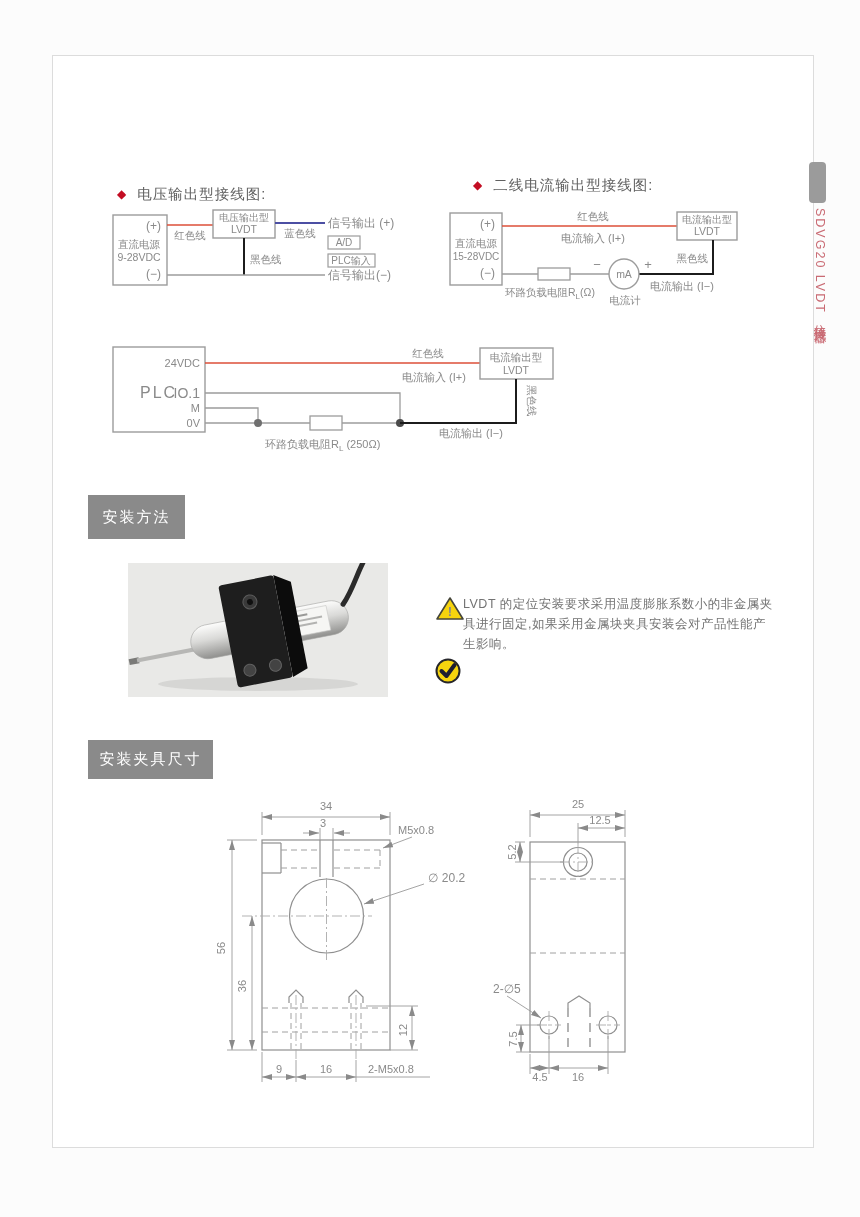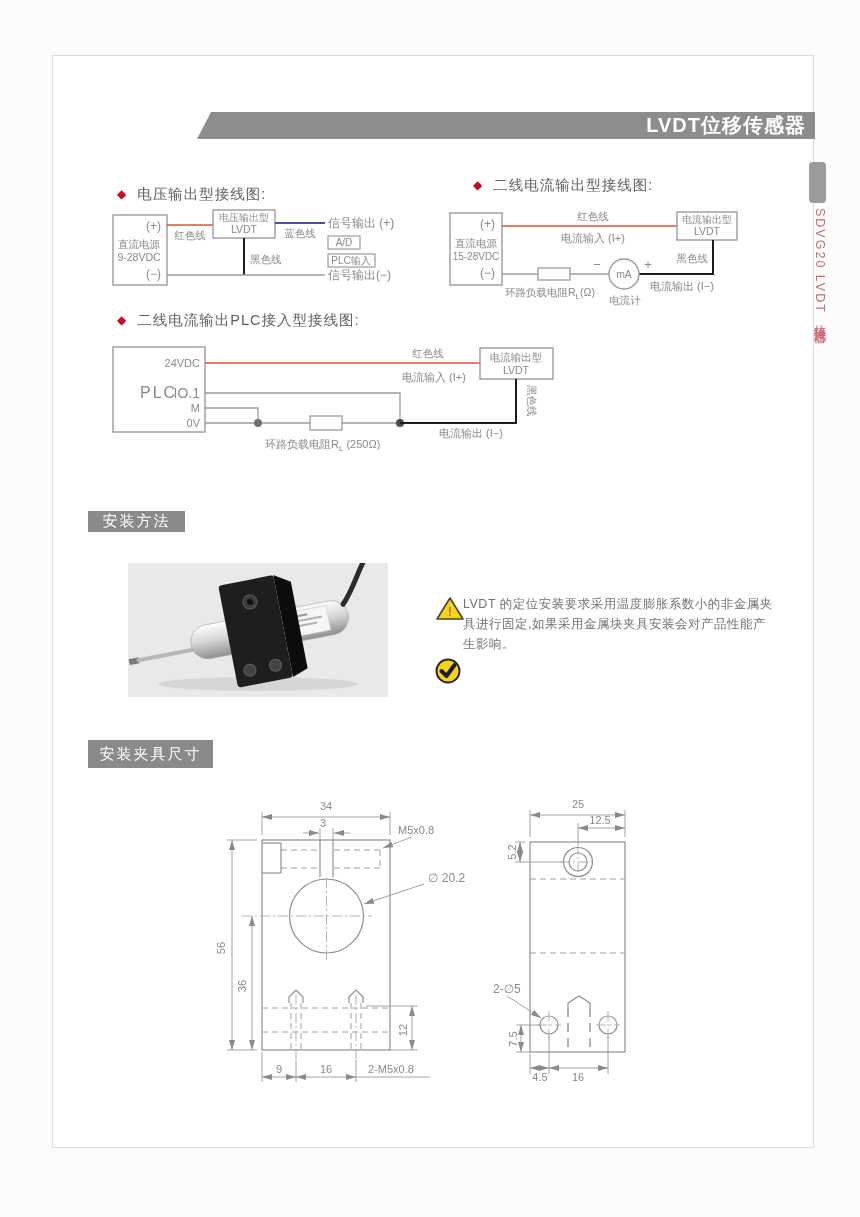--- a/index.html
+++ b/index.html
@@ -22,23 +22,20 @@
   svg{font-family:"Liberation Sans",sans-serif;}
   svg text{fill:#8a8a8a;}
   .abs{position:absolute;}
 </style>
 </head>
 <body>
 
 <div class="canvas">
   <div class="page"></div>
 
-  <div class="header-bar">
-    <div class="title">LVDT位移传感器</div>
-  </div>
   <div class="side-tab"></div>
   <div class="side-label">SDVG20 LVDT位移传感器</div>
 
   <div class="sec-head" style="left:117px;top:185px;">
     <span class="dia">◆</span><span>电压输出型接线图:</span>
   </div>
   <div class="sec-head" style="left:473px;top:176px;">
     <span class="dia">◆</span><span>二线电流输出型接线图:</span>
   </div>
 
@@ -85,23 +82,20 @@
     <line x1="125" y1="74" x2="164" y2="74" stroke="#9c9c9c" stroke-width="1.3"></line>
     <circle cx="179" cy="74" r="15" fill="none" stroke="#9c9c9c" stroke-width="1.4"></circle>
     <text x="179" y="78" font-size="10.5" text-anchor="middle">mA</text>
     <text x="152" y="69" font-size="13" text-anchor="middle">−</text>
     <text x="203" y="69" font-size="13" text-anchor="middle">+</text>
     <text x="237" y="90" font-size="11" text-anchor="middle">电流输出 (I−)</text>
     <text x="60" y="96" font-size="10.5"><tspan>环路负载电阻R</tspan><tspan dy="3" font-size="8">L</tspan><tspan dy="-3" font-size="10.5">(Ω)</tspan></text>
     <text x="180" y="104" font-size="10.5" text-anchor="middle">电流计</text>
   </svg>
 
-  <div class="sec-head" style="left:117px;top:311px;">
-    <span class="dia">◆</span><span>二线电流输出PLC接入型接线图:</span>
-  </div>
 
   <svg class="abs" style="left:108px;top:340px;" width="460" height="115" viewBox="0 0 460 115">
     <rect x="5" y="7" width="92" height="85" fill="none" stroke="#9c9c9c" stroke-width="1.4"></rect>
     <text x="32" y="58" font-size="16" letter-spacing="2">PLC</text>
     <text x="92" y="27" font-size="11" text-anchor="end">24VDC</text>
     <text x="92" y="58" font-size="14" text-anchor="end">IO.1</text>
     <text x="92" y="72" font-size="11" text-anchor="end">M</text>
     <text x="92" y="87" font-size="11" text-anchor="end">0V</text>
     <line x1="97" y1="23" x2="372" y2="23" stroke="#dd4f38" stroke-width="1.6"></line>
     <text x="320" y="17" font-size="10.5" text-anchor="middle">红色线</text>
@@ -115,21 +109,21 @@
     <rect x="202" y="76" width="32" height="14" fill="none" stroke="#9c9c9c" stroke-width="1.3"></rect>
     <line x1="234" y1="83" x2="292" y2="83" stroke="#9c9c9c" stroke-width="1.3"></line>
     <circle cx="150" cy="83" r="4" fill="#6f6f6f"></circle>
     <circle cx="292" cy="83" r="4" fill="#4a4a4a"></circle>
     <polyline points="408,39 408,83 292,83" fill="none" stroke="#1c1c1c" stroke-width="2"></polyline>
     <text transform="rotate(90 420 45)" x="420" y="45" font-size="10.5">黑色线</text>
     <text x="363" y="97" font-size="11" text-anchor="middle">电流输出 (I−)</text>
     <text x="157" y="108" font-size="11"><tspan>环路负载电阻R</tspan><tspan dy="3" font-size="8">L</tspan><tspan dy="-3" dx="3" font-size="11">(250Ω)</tspan></text>
   </svg>
 
-  <div class="grey-tag" style="left:88px;top:495px;width:97px;height:21px;margin-top:16px;">
+  <div class="grey-tag" style="left:88px;top:495px;width:97px;height:44px;">
     <span>安装方法</span>
   </div>
 
   <svg class="abs" style="left:128px;top:563px;" width="260" height="134" viewBox="0 0 260 134">
     <defs>
       <linearGradient id="cyl" x1="0" y1="0" x2="0" y2="1">
         <stop offset="0" stop-color="#fdfdfc"></stop>
           <stop offset="0.45" stop-color="#d9d9d7"></stop>
           <stop offset="1" stop-color="#8f8f8d"></stop>
       </linearGradient>
@@ -158,21 +152,21 @@
     <polygon points="14,2 27,23 1,23" fill="#f6d40e" stroke="#45453a" stroke-width="1.6" stroke-linejoin="round"></polygon>
     <text x="14" y="20" font-size="13" font-weight="bold" text-anchor="middle" fill="#222222">!</text>
   </svg>
   <div class="note-text" style="left:463px;top:594px;">LVDT 的定位安装要求采用温度膨胀系数小的非金属夹具进行固定,如果采用金属块夹具安装会对产品性能产生影响。</div>
 
   <svg class="abs" style="left:434px;top:657px;" width="28" height="28" viewBox="0 0 28 28">
     <circle cx="14" cy="14" r="11.5" fill="#f6d40e" stroke="#26262b" stroke-width="2"></circle>
     <path d="M7.5,14 L12.5,19 L20.5,8" fill="none" stroke="#1d1d30" stroke-width="4" stroke-linecap="round" stroke-linejoin="round"></path>
   </svg>
 
-  <div class="grey-tag" style="left:88px;top:740px;width:125px;height:28px;">
+  <div class="grey-tag" style="left:88px;top:740px;width:125px;height:39px;">
     <span>安装夹具尺寸</span>
   </div>
 
   <svg class="abs" style="left:200px;top:790px;" width="520" height="310" viewBox="0 0 520 310">
     <defs>
       <marker id="mE" markerWidth="12" markerHeight="8" refX="10" refY="3" orient="auto" markerUnits="userSpaceOnUse">
         <path d="M0,0 L10,3 L0,6 z" fill="#8a8a8a"></path>
       </marker>
       <marker id="mS" markerWidth="12" markerHeight="8" refX="10" refY="3" orient="auto-start-reverse" markerUnits="userSpaceOnUse">
         <path d="M0,0 L10,3 L0,6 z" fill="#8a8a8a"></path>

